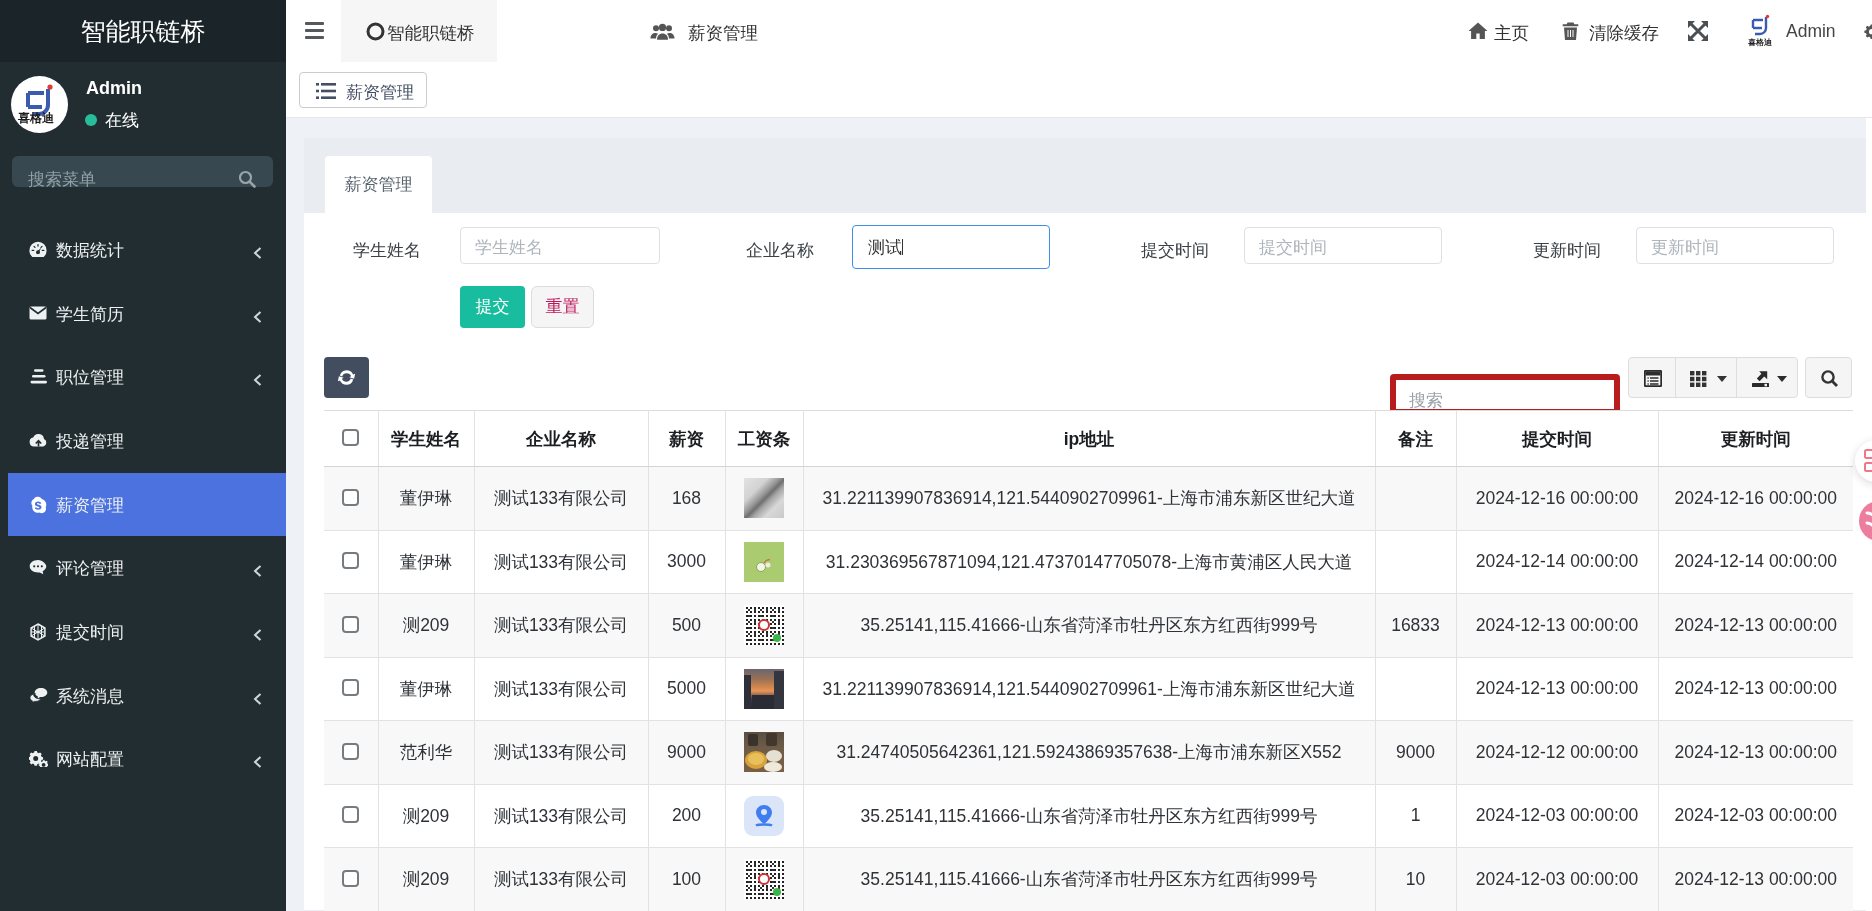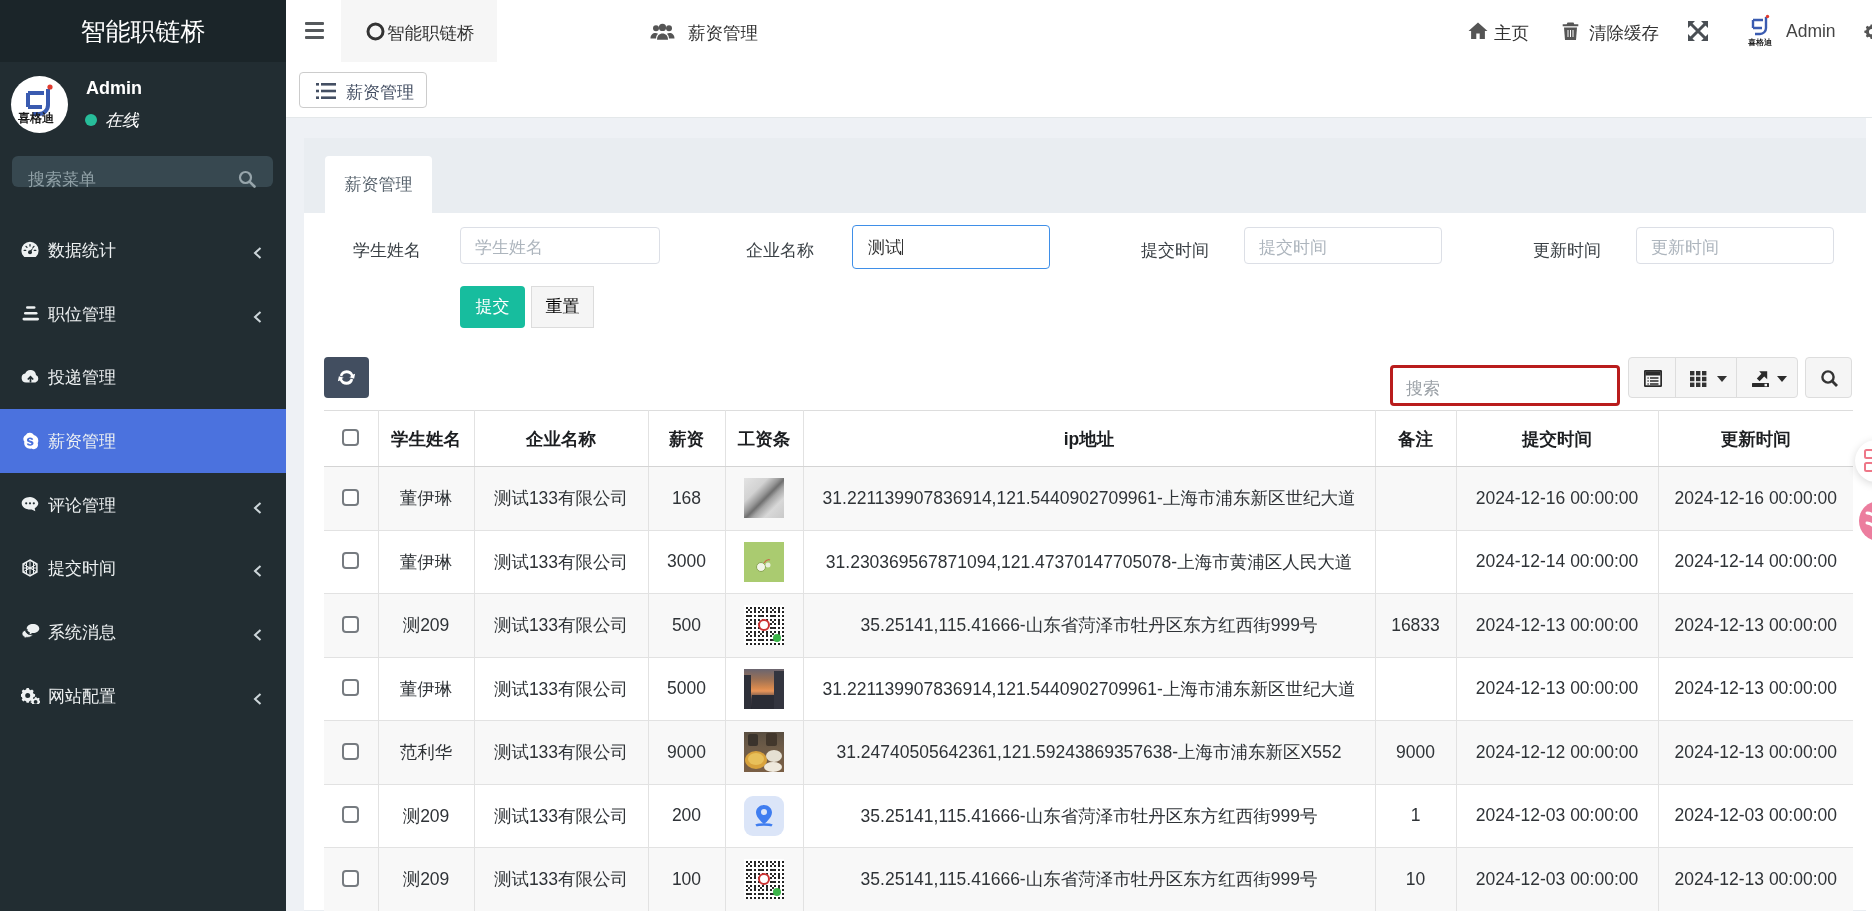--- a/index.html
+++ b/index.html
@@ -4,27 +4,27 @@
 <style>
 * { margin:0; padding:0; box-sizing:border-box; }
 html,body { width:1872px; height:911px; overflow:hidden; }
 body { font-family:"Liberation Sans", sans-serif; position:relative; background:#fff; color:#333; }
 
 
 #sidebar { position:absolute; left:0; top:0; width:286px; height:911px; background:#222d32; }
 #brand { position:absolute; left:0; top:0; width:286px; height:62px; background:#1b2529; color:#fff; font-size:25px; text-align:center; line-height:62px; }
 #avatar { position:absolute; left:11px; top:76px; width:57px; height:57px; border-radius:50%; background:#fff; overflow:hidden; }
 #uname { position:absolute; left:86px; top:78px; color:#fff; font-weight:bold; font-size:18px; }
-#ustat { position:absolute; left:85px; top:109px; color:#fff; font-size:17px;font-style:italic; }
+#ustat { position:absolute; left:85px; top:109px; color:#fff; font-size:17px; }
 #ustat .dot { display:inline-block; width:12px; height:12px; border-radius:50%; background:#27bd9a; margin-right:8px; }
 #sform { position:absolute; left:12px; top:156px; width:261px; height:31px; background:#374850; border-radius:6px; }
 #sform .ph { position:absolute; left:16px; top:12px; font-size:17px; color:#90a0a6; }
 #sform svg { position:absolute; right:16px; top:13px; }
 #menu { position:absolute; left:0; top:218px; width:286px; }
-.mitem { position:relative; height:63.7px; color:#eef1f2; font-size:17px; }
+.mitem { position:relative; height:63.7px; color:#eef1f2; font-size:17px;margin-left:8px; }
 .mitem .ic { position:absolute; left:21px; top:50%; transform:translateY(-50%); width:18px; height:18px; }
 .mitem .tx { position:absolute; left:48px; top:50%; transform:translateY(-50%); }
 .mitem .ar { position:absolute; right:24px; top:50%; transform:translateY(-50%); width:9px; height:12px; }
 .mitem.active { background:#4b72de; }
 
 
 #topnav { position:absolute; left:286px; top:0; width:1586px; height:62px; background:#fff; }
 #hamb { position:absolute; left:19px; top:22px; width:19px; height:17px; }
 #hamb i { display:block; height:3px; background:#55595c; margin-bottom:4px; border-radius:1px;}
 .navtab { position:absolute; top:0; height:62px; font-size:17.5px; color:#333; }
@@ -39,25 +39,25 @@
 #rightstrip { position:absolute; left:1866px; top:118px; width:6px; height:793px; background:#fff; }
 #card { position:absolute; left:18px; top:20px; width:1562px; height:773px; background:#e9edf1; }
 #cardbody { position:absolute; left:0; top:75px; width:1562px; height:697px; background:#fff; }
 #ctab { position:absolute; left:21px; top:18px; width:107px; height:57px; background:#fff; border-radius:4px 4px 0 0; color:#59646e; font-size:17px; text-align:center; line-height:57px; }
 
 
 .flabel { position:absolute; font-size:17px; color:#3a4045; top:239px; white-space:nowrap; }
 .finput { position:absolute; top:227px; height:37px; background:#fff; border:1px solid #dcdfe6; border-radius:4px; font-size:17px; }
 .finput .ph { position:absolute; left:14px; top:8px; color:#adb5bd; font-size:17px; }
 #btnsubmit { position:absolute; left:460px; top:286px; width:65px; height:42px; background:#17bd9e; border-radius:4px; color:#fff; font-size:17px; text-align:center; line-height:42px; }
-#btnreset { position:absolute; left:531px; top:286px; width:63px; height:42px; background:#f5f5f5; border:1px solid #dcdcdc; border-radius:0; color:#000000; font-size:17px; text-align:center; line-height:40px; }
+#btnreset { position:absolute; left:531px; top:286px; width:63px; height:42px; background:#f5f5f5; border:1px solid #dcdcdc; border-radius:6px; color:#be185d; font-size:17px; text-align:center; line-height:40px; }
 
 
 #btnrefresh { position:absolute; left:324px; top:357px; width:45px; height:41px; background:#424e60; border-radius:4px; }
-#tsearch { position:absolute; left:1390px; top:365px; width:230px; height:41px; border:3px solid #b91c1c; border-radius:4px; background:#fff; }
+#tsearch { position:absolute; left:1390px; top:374px; width:230px; height:41px; border:6px solid #b91c1c; border-radius:4px; background:#fff; }
 #tsearch .ph { position:absolute; left:13px; top:9px; color:#9aa0a6; font-size:17px; }
 .tgbtn { position:absolute; top:357px; height:41px; background:#f5f5f5; border:1px solid #ddd; }
 #tb1 { left:1628px; width:48px; border-radius:4px 0 0 4px; }
 #tb2 { left:1675px; width:62px; }
 #tb3 { left:1736px; width:62px; border-radius:0 4px 4px 0; }
 #tb4 { left:1805px; width:47px; border-radius:4px; }
 
 
 #tbl { position:absolute; left:324px; top:410px; width:1529px; border-collapse:collapse; table-layout:fixed; font-size:17.5px; color:#2f3337; }
 #tbl th, #tbl td { border:1px solid #e2e2e2; text-align:center; vertical-align:middle; padding:0; overflow:hidden; white-space:nowrap; }
@@ -102,20 +102,30 @@
     <div class="mitem">
         <span class="ic"><svg viewBox="0 0 18 17" width="18" height="17">
             <path d="M9 .8a8.6 8.6 0 0 0-8.6 8.6c0 2.6 1.1 4.9 2.9 6.5h11.4a8.7 8.7 0 0 0 2.9-6.5A8.6 8.6 0 0 0 9 .8z" fill="#eef1f2"></path>
             <g stroke="#222d32" stroke-width="1.3" stroke-linecap="round">
               <path d="M3.2 9.4h1.5M13.3 9.4h1.5M9 3.6v1.5M5 5.4l1 1M13 5.4l-1 1"></path>
             </g>
             <path d="M8.2 10.6L12.6 6.2l-2.9 5.4z" fill="#222d32"></path>
             <circle cx="9" cy="11.3" r="2" fill="#222d32"></circle>
           </svg></span>
         <span class="tx">数据统计</span>
+        <span class="ar"><svg viewBox="0 0 9 12" width="9" height="12">
+            <path d="M7.5 1L2 6l5.5 5" stroke="#cdd6da" stroke-width="2" fill="none"></path>
+          </svg></span>
+      </div>
+    <div class="mitem">
+        <span class="ic"><svg viewBox="0 0 18 14" width="18" height="14">
+            <rect x="0.5" y="0.5" width="17" height="13" rx="1.5" fill="#eef1f2"></rect>
+            <path d="M1 1.5l8 6 8-6" stroke="#222d32" stroke-width="1.6" fill="none"></path>
+          </svg></span>
+        <span class="tx">学生简历</span>
         <span class="ar"><svg viewBox="0 0 9 12" width="9" height="12">
             <path d="M7.5 1L2 6l5.5 5" stroke="#cdd6da" stroke-width="2" fill="none"></path>
           </svg></span>
       </div>
     <div class="mitem">
         <span class="ic"><svg viewBox="0 0 19 16" width="19" height="16">
             <rect x="5" y="1.2" width="9.5" height="2.6" rx="1.3" fill="#eef1f2"></rect>
             <rect x="3" y="7" width="13.5" height="2.6" rx="1.3" fill="#eef1f2"></rect>
             <rect x="1.5" y="12.8" width="16.5" height="2.6" rx="1.3" fill="#eef1f2"></rect>
           </svg></span>

